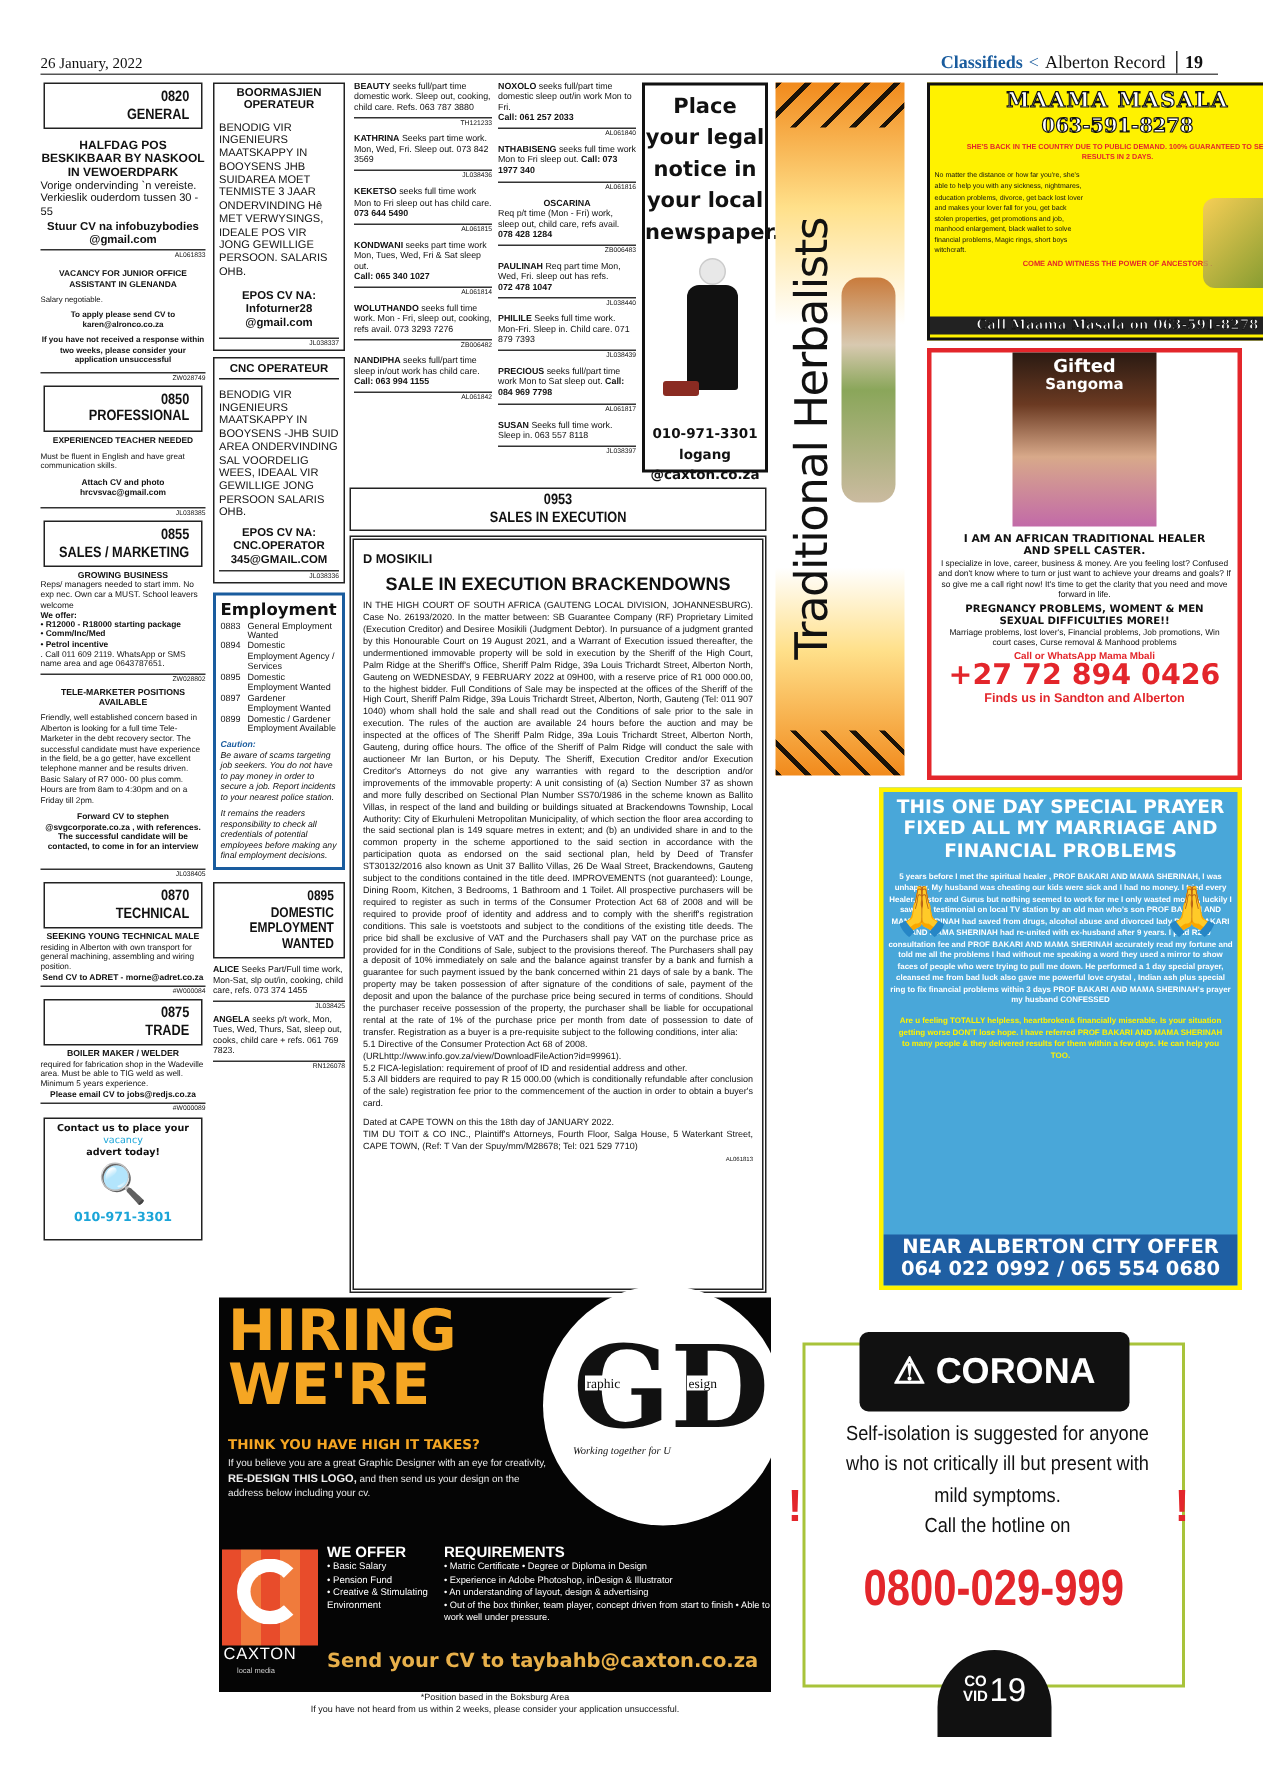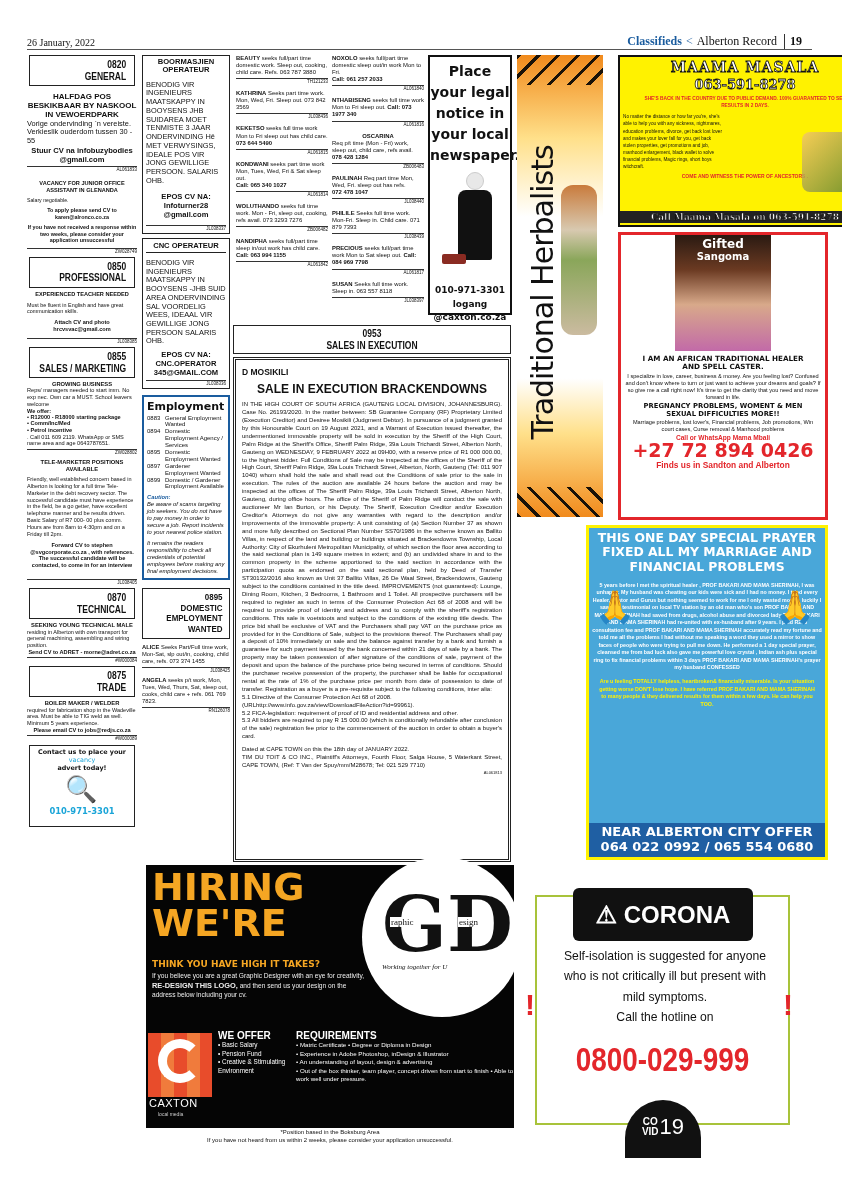--- a/index.html
+++ b/index.html
@@ -264,20 +264,21 @@
     <div style="font-size:6.4px;line-height:1.35">• Pension Fund</div>
     <div style="font-size:6.4px;line-height:1.35">• Creative &amp; Stimulating Environment</div>
   </div>
   <div style="position:absolute;left:150px;top:165px;width:218px">
     <div class="b" style="font-size:10px">REQUIREMENTS</div>
     <div style="font-size:6.2px;line-height:1.38">• Matric Certificate • Degree or Diploma in Design</div>
     <div style="font-size:6.2px;line-height:1.38">• Experience in Adobe Photoshop, inDesign &amp; Illustrator</div>
     <div style="font-size:6.2px;line-height:1.38">• An understanding of layout, design &amp; advertising</div>
     <div style="font-size:6.2px;line-height:1.38">• Out of the box thinker, team player, concept driven from start to finish • Able to work well under pressure.</div>
   </div>
+  <div class="b" style="position:absolute;left:72px;top:235px;font-size:13px;color:#e8b04a;font-family:'DejaVu Sans',sans-serif">Send your CV to taybahb@caxton.co.za</div>
 </div>
 <div class="abs" style="left:146px;top:1129px;width:368px;text-align:center;font-size:6px;line-height:1.3">
   <div>*Position based in the Boksburg Area</div>
   <div>If you have not heard from us within 2 weeks, please consider your application unsuccessful.</div>
 </div>
 
 <div class="abs tradh" style="left:517px;top:55px;width:86px;height:462px;overflow:hidden">
   <div style="position:absolute;left:0;top:0;width:86px;height:30px;background:repeating-linear-gradient(135deg,#1a1208 0 3px,transparent 3px 14px)"></div>
   <div style="position:absolute;left:-175px;top:220px;width:400px;transform:rotate(-90deg);font-family:'DejaVu Sans',sans-serif;font-size:30px;color:#111;letter-spacing:-1px;text-align:center">Traditional Herbalists</div>
   <div style="position:absolute;left:44px;top:130px;width:36px;height:150px;background:linear-gradient(#c97b3c,#d8c9b0 30%,#8aa65a 50%,#cbbba0);border-radius:12px"></div>

